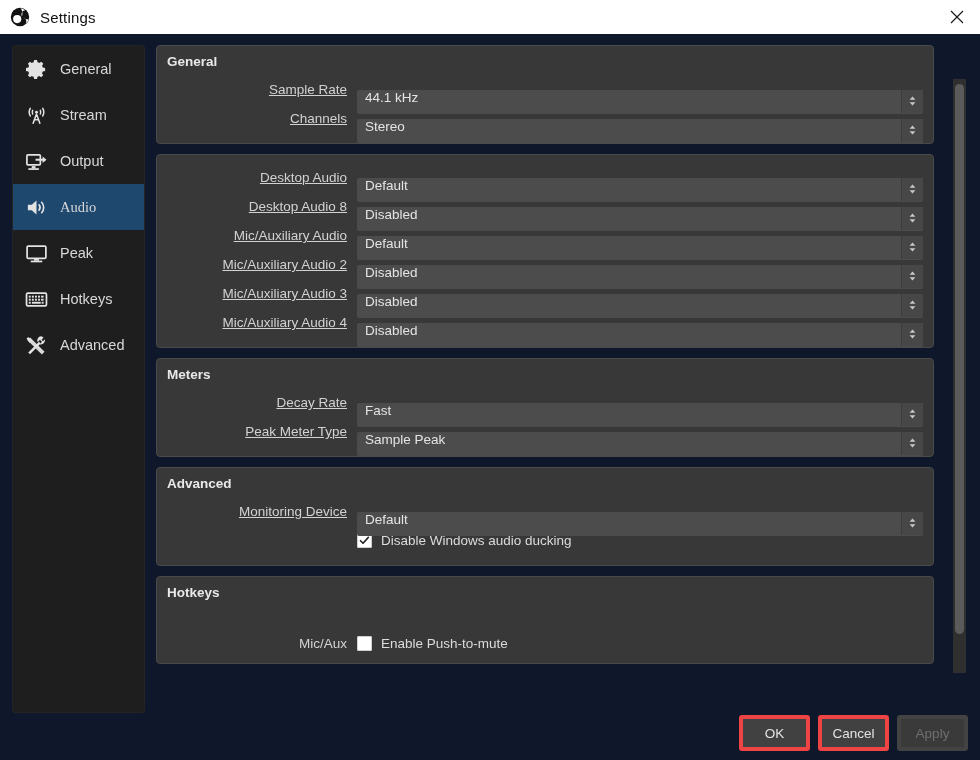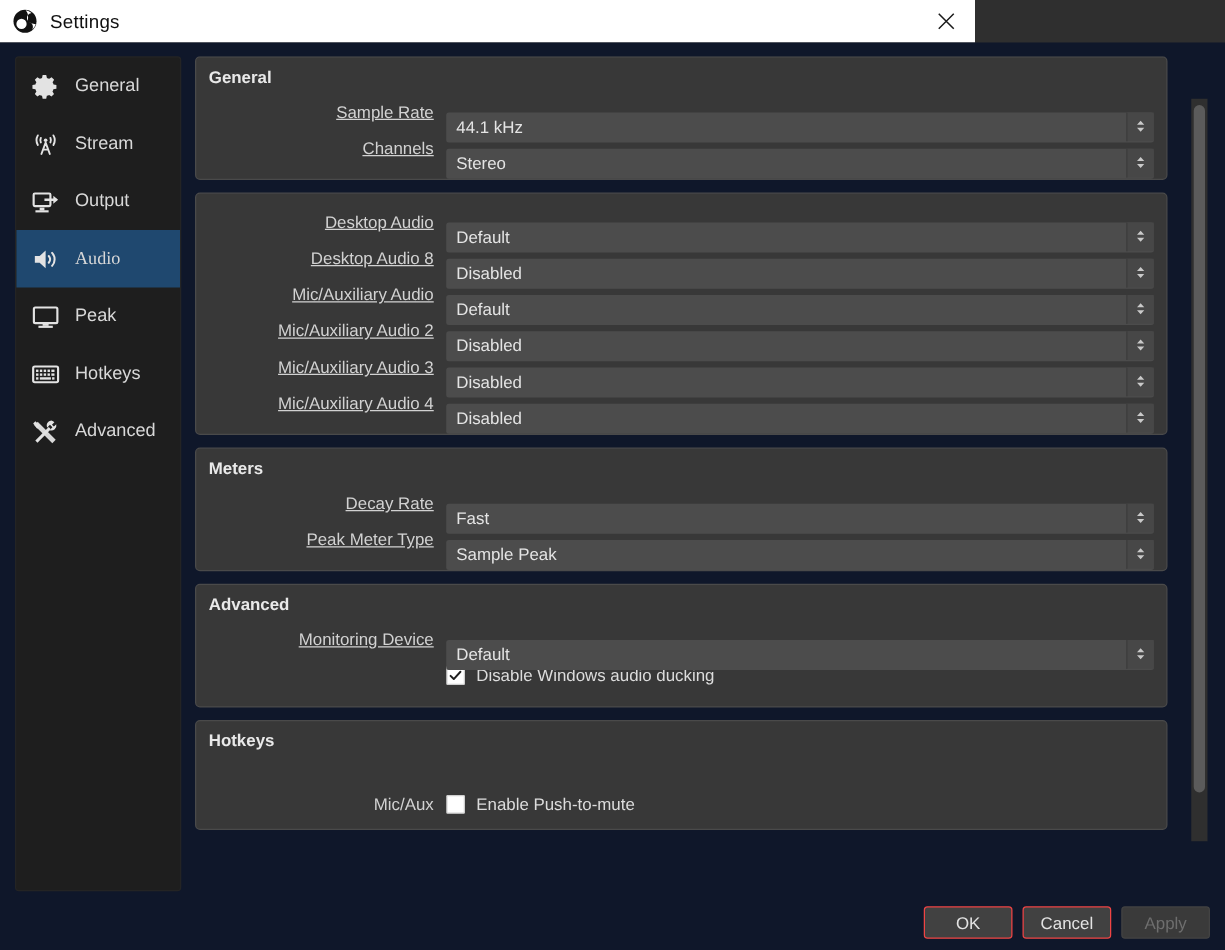--- a/index.html
+++ b/index.html
@@ -9,21 +9,21 @@
     height: 760px;
     overflow: hidden;
     background: #2f2f2f;
     font-family: "Liberation Sans", sans-serif;
   }
 
   
   .titlebar {
     position: absolute;
     left: 0; top: 0;
-    width: 780px; height: 34px;
+    width: 980px; height: 34px;
     background: #ffffff;
     display: flex;
     align-items: center;
   }
   .titlebar-logo {
     width: 20px; height: 20px;
     margin-left: 10px;
     flex: 0 0 auto;
   }
   .titlebar-title {
@@ -141,21 +141,21 @@
   }
 
   .combo {
     position: relative;
     flex: 1 1 auto;
     height: 24px;
     background: #4c4c4c;
     border: none;
     border-radius: 2px;
     display: flex;
-    align-items: center;
+    align-items: flex-start;
     cursor: pointer;
     margin-top: 24px;
   }
   .combo-value {
     padding-left: 8px;
     color: #e4e4e4;
     font-size: 13.5px;
   }
   .combo-arrows {
     position: absolute;
@@ -214,23 +214,23 @@
   .hk-fields { flex: 1 1 auto; }
 
   
   .btnbar {
     position: absolute;
     right: 12px; bottom: 9px;
     display: flex;
     gap: 8px;
   }
   .btn {
-    width: 71px; height: 26px;
+    width: 71px; height: 36px;
     background: #414141;
-    border: 1px solid #ef4444;
+    border: 4px solid #ef4444;
     border-radius: 3px;
     color: #e3e3e3;
     font-size: 13.5px;
     display: flex;
     align-items: center;
     justify-content: center;
     cursor: pointer;
   }
   .btn.disabled {
     color: #6e6e6e;

